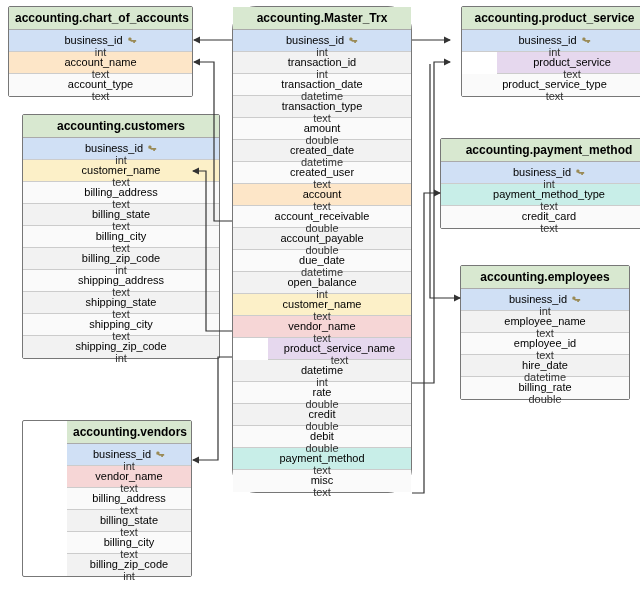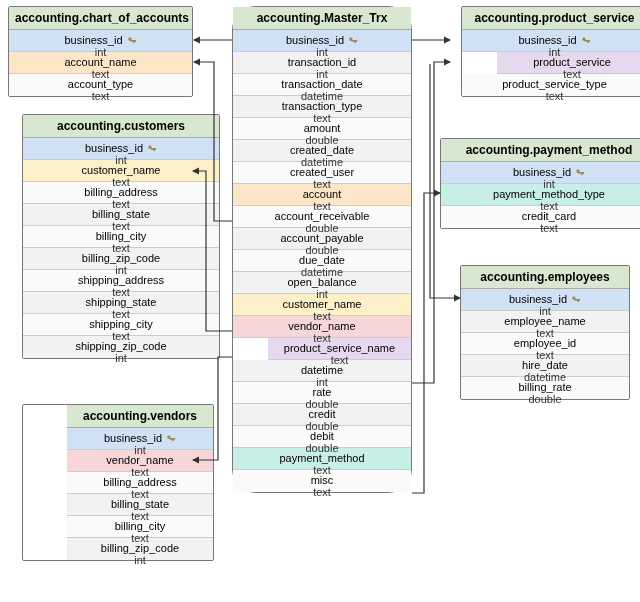--- a/index.html
+++ b/index.html
@@ -154,21 +154,21 @@
       <span class="type">text</span>
     </div>
   <div class="row">
       <span class="name">
         <span>shipping_zip_code</span>
       </span>
       <span class="type">int</span>
     </div>
 </div>
 
-<div class="tbl" style="left:22px; top:404px; width:192px;padding-left:44px;">
+<div class="tbl" style="left:22px; top:420px; width:170px;padding-left:44px;">
   <div class="hdr">accounting.vendors</div>
   <div class="row hl-blue">
     <span class="name">
         <span>business_id</span>
         <span class="key-icon">
           <svg viewBox="0 0 24 24">
             <path fill="#9a8a55" d="M7 14a4 4 0 1 1 3.465-2H22v4h-3v3h-4v-3h-4.535A3.998 3.998 0 0 1 7 14z"></path>
           </svg>
         </span>
       </span>

